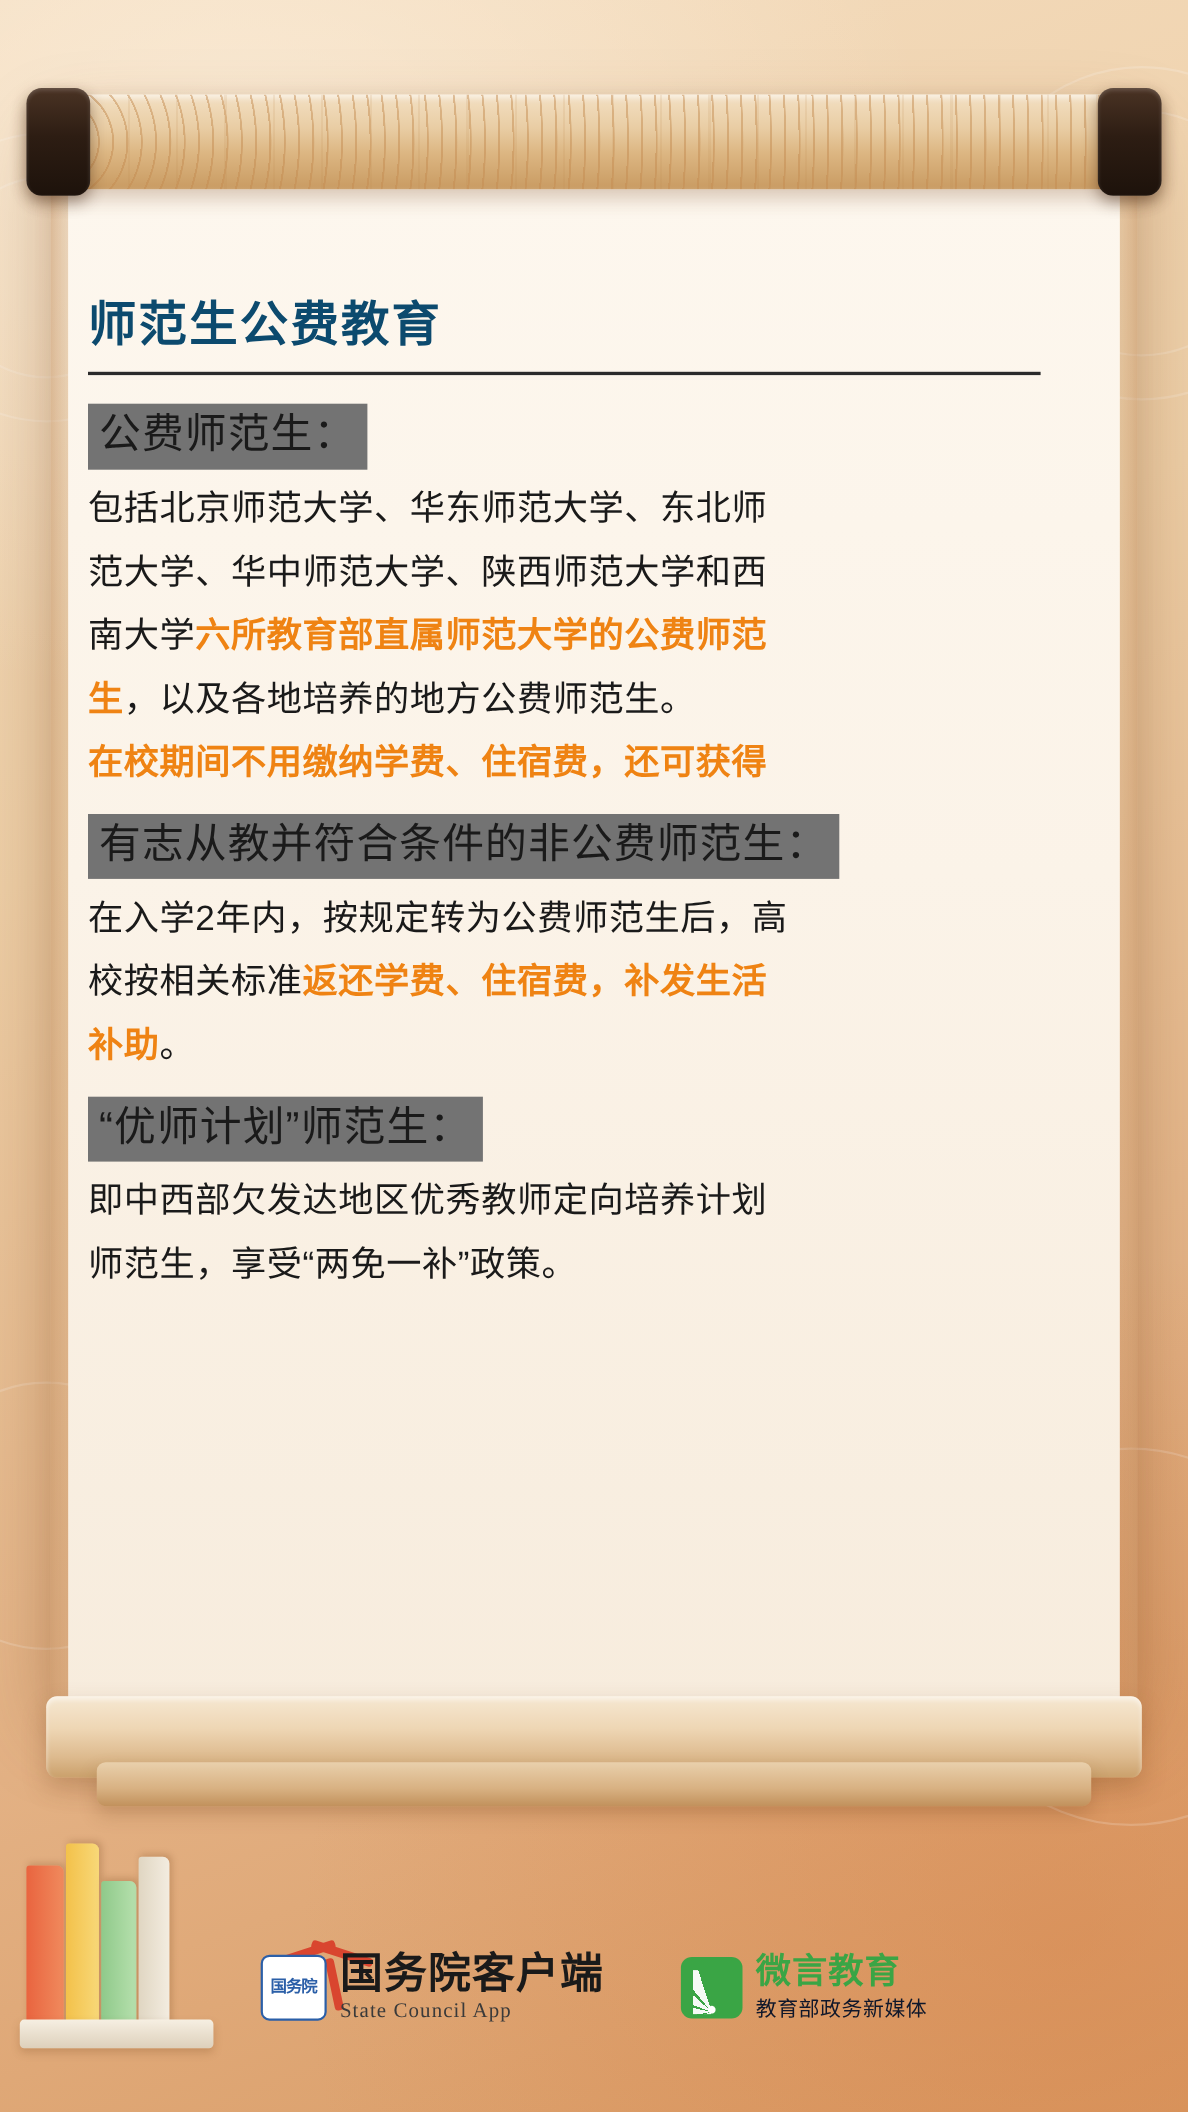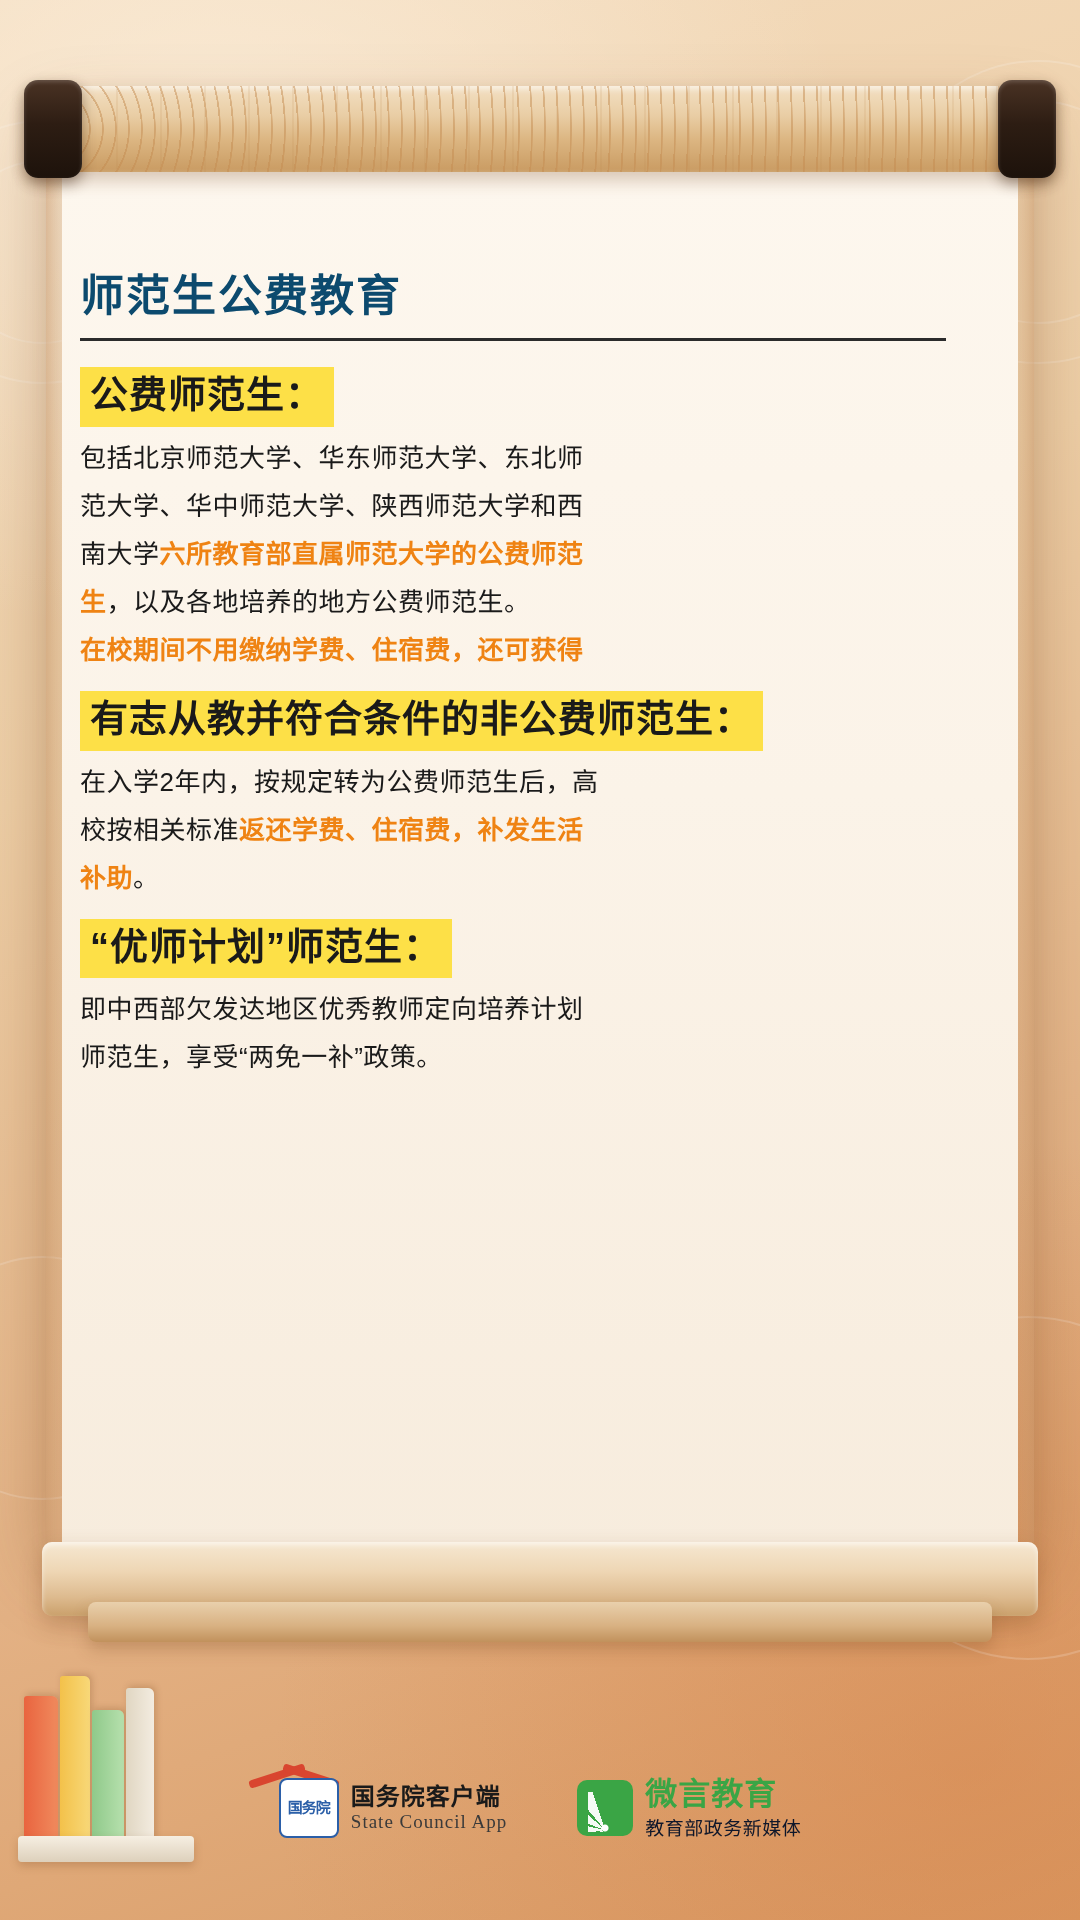--- a/index.html
+++ b/index.html
@@ -142,31 +142,31 @@
     line-height: 1.1;
   }
   .title-rule {
     height: 3px;
     background: #2b2b2b;
     width: 866px;
     margin-bottom: 26px;
   }
   .hl-head {
     display: inline-block;
-    background: #fde047;
+    background: #737373;
     color: #1a1a1a;
     font-size: 38px;
-    font-weight: bold;
+    font-weight: normal;
     line-height: 1.35;
     padding: 3px 10px 5px 10px;
     margin-bottom: 10px;
     letter-spacing: 1px;
   }
   .para {
-    font-size: 26px;
+    font-size: 32px;
     line-height: 1.62;
     color: #1a1a1a;
     letter-spacing: 0.5px;
     margin-bottom: 6px;
   }
   .para.orange-all { color: #ef8313; font-weight: bold; }
   .or { color: #ef8313; font-weight: bold; }
   .blk { color: #1a1a1a; }
   .gap { height: 14px; }
 
@@ -239,21 +239,21 @@
     align-items: center;
     justify-content: center;
     color: #2b5fa8;
     font-size: 15px;
     font-weight: bold;
     line-height: 1.05;
     text-align: center;
     letter-spacing: -1px;
   }
   .gov-text .cn {
-    font-size: 24px;
+    font-size: 39px;
     font-weight: bold;
     color: #1a1a1a;
     letter-spacing: 1px;
     line-height: 1.15;
   }
   .gov-text .en {
     font-size: 19px;
     color: #3a3a3a;
     letter-spacing: 1px;
     font-family: "Liberation Serif", serif;

